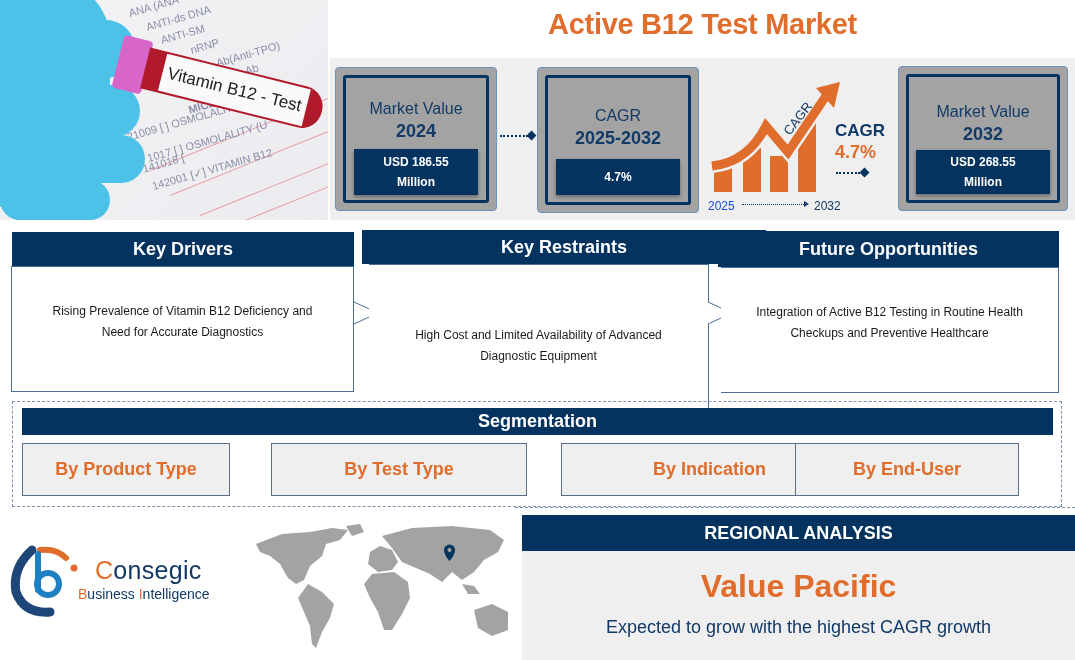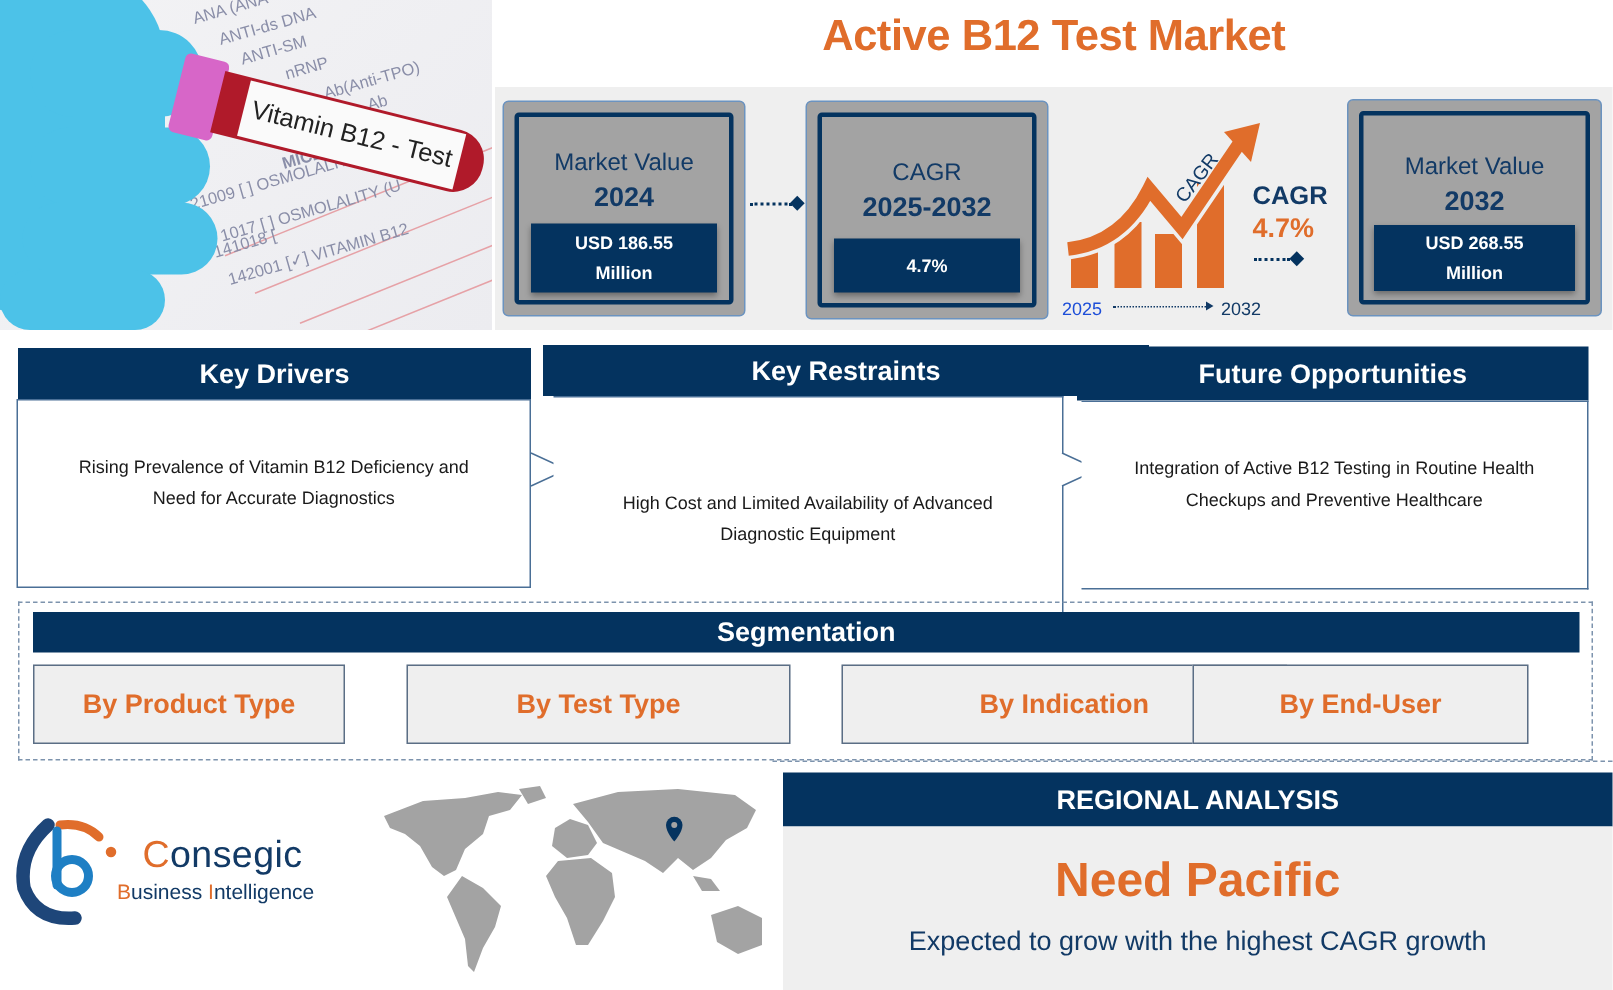--- a/index.html
+++ b/index.html
@@ -187,14 +187,14 @@
     </g>
     <path d="M195 36 a6 6 0 1 1 -1 0 Z" fill="none"></path>
     <path d="M192 28 a5.5 5.5 0 0 1 11 0 c0 5 -5.5 11 -5.5 11 s-5.5 -6 -5.5 -11 z" fill="#04335f"></path>
     <circle cx="197.5" cy="28" r="2" fill="#a3a3a3"></circle>
   </svg>
 </div>
 
 <div class="abs" style="left:515px;top:507px;width:560px;border-top:1px dashed #7d93ad;"></div>
 <div class="abs region-head">REGIONAL ANALYSIS</div>
 <div class="abs region-body"></div>
-<div class="abs region-name">Need Pacific</div>
+<div class="abs region-name">Value Pacific</div>
 <div class="abs region-desc">Expected to grow with the highest CAGR growth</div>
 
 </body></html>

